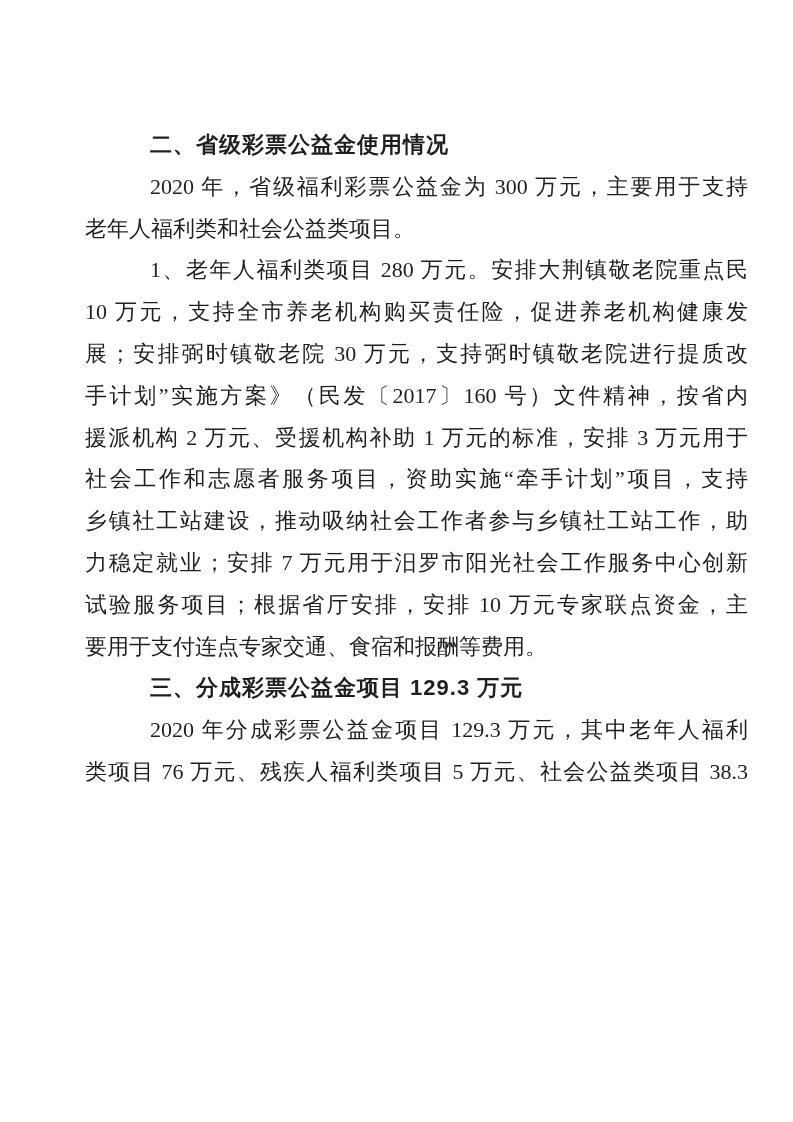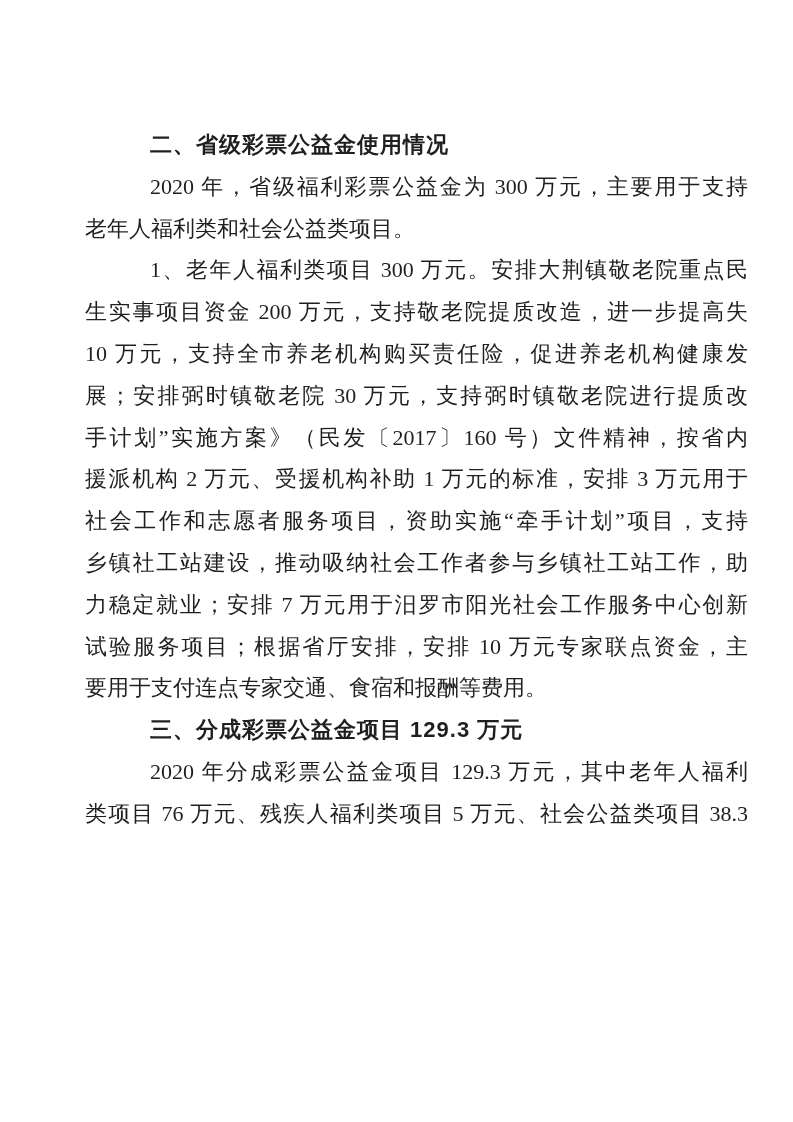--- a/index.html
+++ b/index.html
@@ -40,22 +40,21 @@
     letter-spacing: 1px;
   }
 </style>
 </head>
 <body>
 
 <div class="page">
   <div class="line heading indent">二、省级彩票公益金使用情况</div>
   <div class="line indent fill">2020 年，省级福利彩票公益金为 300 万元，主要用于支持</div>
   <div class="line">老年人福利类和社会公益类项目。</div>
-  <div class="line indent fill">1、老年人福利类项目 300 万元。安排大荆镇敬老院重点民</div>
-  <div class="line fill">生实事项目资金 200 万元，支持敬老院提质改造，进一步提高失</div>
+  <div class="line indent fill">1、老年人福利类项目 280 万元。安排大荆镇敬老院重点民</div>
   <div class="line fill">10 万元，支持全市养老机构购买责任险，促进养老机构健康发</div>
   <div class="line fill">展；安排弼时镇敬老院 30 万元，支持弼时镇敬老院进行提质改</div>
   <div class="line fill">手计划”实施方案》（民发〔2017〕160 号）文件精神，按省内</div>
   <div class="line fill">援派机构 2 万元、受援机构补助 1 万元的标准，安排 3 万元用于</div>
   <div class="line fill">社会工作和志愿者服务项目，资助实施“牵手计划”项目，支持</div>
   <div class="line fill">乡镇社工站建设，推动吸纳社会工作者参与乡镇社工站工作，助</div>
   <div class="line fill">力稳定就业；安排 7 万元用于汨罗市阳光社会工作服务中心创新</div>
   <div class="line fill">试验服务项目；根据省厅安排，安排 10 万元专家联点资金，主</div>
   <div class="line">要用于支付连点专家交通、食宿和报酬等费用。</div>
   <div class="line heading indent">三、分成彩票公益金项目 129.3 万元</div>

